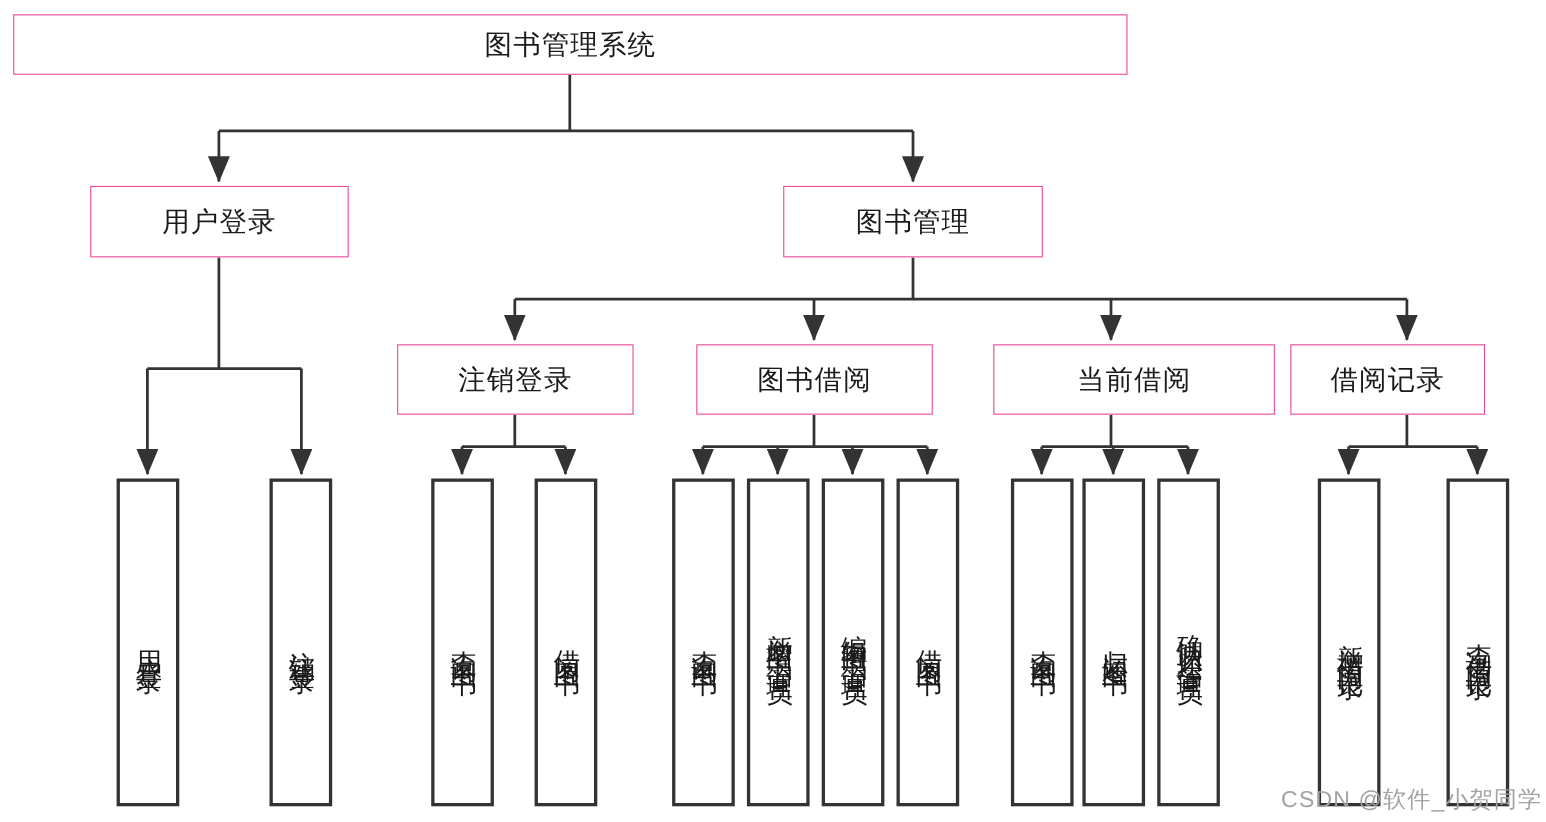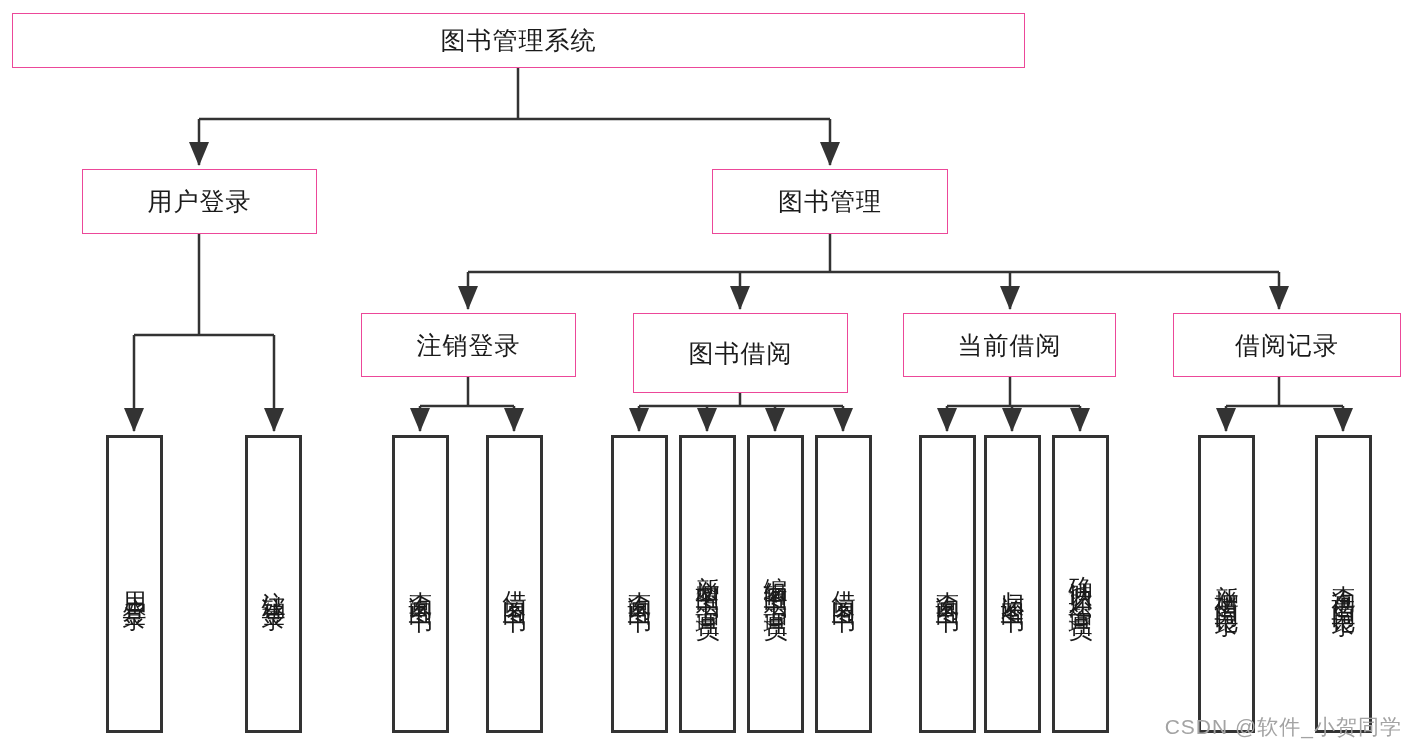--- a/index.html
+++ b/index.html
@@ -123,23 +123,23 @@
       <line x1="1343" y1="406" x2="1343" y2="431" marker-end="url(#arrow)"></line>
     </g>
   </svg>
 
   <div class="node" style="left:12px; top:13px; width:1013px; height:55px;">图书管理系统</div>
 
   <div class="node" style="left:82px; top:169px; width:235px; height:65px;">用户登录</div>
   <div class="node" style="left:712px; top:169px; width:236px; height:65px;">图书管理</div>
 
   <div class="node" style="left:361px; top:313px; width:215px; height:64px;">注销登录</div>
-  <div class="node" style="left:633px; top:313px; width:215px; height:80px;">图书借阅</div>
-  <div class="node" style="left:903px; top:313px; width:213px; height:64px;">当前借阅</div>
-  <div class="node" style="left:1173px; top:313px; width:228px; height:64px;">借阅记录</div>
+  <div class="node" style="left:633px; top:313px; width:215px; height:64px;">图书借阅</div>
+  <div class="node" style="left:903px; top:313px; width:256px; height:64px;">当前借阅</div>
+  <div class="node" style="left:1173px; top:313px; width:177px; height:64px;">借阅记录</div>
 
   <div class="leaf" style="left:106px;">
     <span>用户登录</span>
   </div>
   <div class="leaf" style="left:245px;">
     <span>注销登录</span>
   </div>
 
   <div class="leaf" style="left:392px;">
     <span>查询图书</span>

